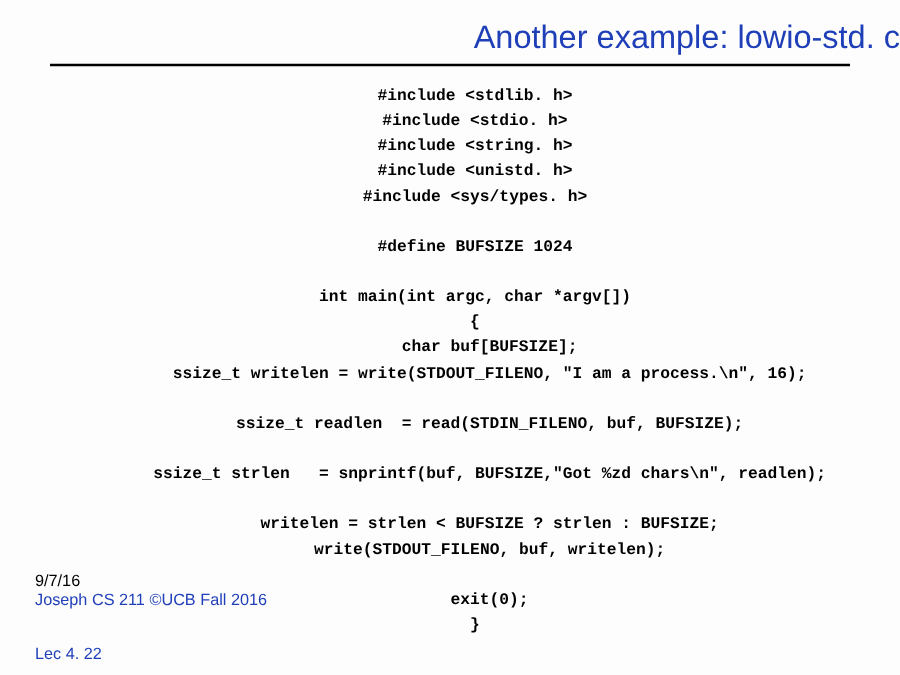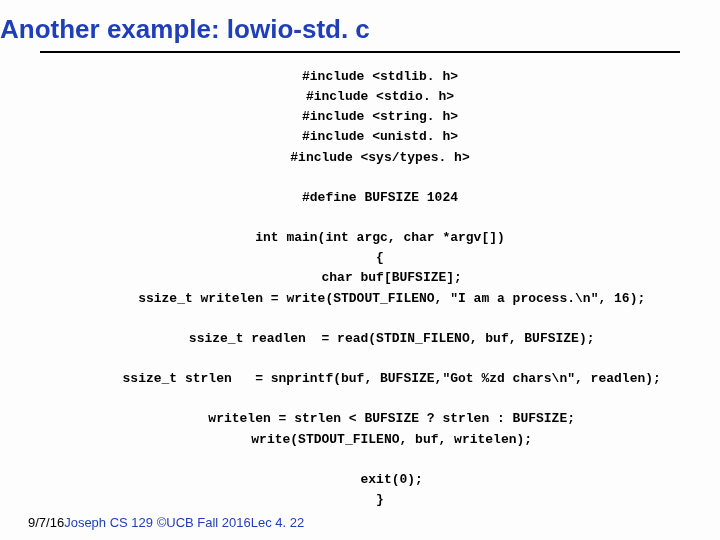--- a/index.html
+++ b/index.html
@@ -5,24 +5,24 @@
   * { margin: 0; padding: 0; box-sizing: border-box; }
   body {
     width: 720px;
     height: 540px;
     background: #fdfdfd;
     font-family: Arial, Helvetica, sans-serif;
     position: relative;
     overflow: hidden;
   }
   .title {
-    text-align: left;
+    text-align: right;
     color: #1f3fb8;
     font-size: 26px;
-    font-weight: bold;
+    font-weight: normal;
     padding-top: 14px;
     padding-bottom: 6px;
   }
   .rule {
     border: none;
     border-top: 2px solid #000;
     margin: 0 40px 14px 40px;
   }
   .code {
     font-family: "Courier New", Courier, monospace;
@@ -36,24 +36,25 @@
   }
   .footer {
     position: absolute;
     bottom: 10px;
     left: 0;
     width: 100%;
     font-size: 13px;
     display: flex;
     justify-content: flex-start;
     padding: 0 28px;
+    flex-direction: column;
   }
   .footer-left { color: #000; }
   .footer-center { color: #1f3fb8; }
-  .footer-right { color: #1f3fb8; }
+  .footer-right { color: #1f3fb8; margin-top: 28px; }
 </style>
 </head>
 <body>
 
 <h1 class="title">Another example: lowio-std. c</h1>
 <hr class="rule">
 
 <div class="code">#include &lt;stdlib. h&gt;
 #include &lt;stdio. h&gt;
 #include &lt;string. h&gt;
@@ -72,15 +73,15 @@
    ssize_t strlen   = snprintf(buf, BUFSIZE,"Got %zd chars\n", readlen);
 
    writelen = strlen &lt; BUFSIZE ? strlen : BUFSIZE;
    write(STDOUT_FILENO, buf, writelen);
 
    exit(0);
 }</div>
 
 <div class="footer">
   <span class="footer-left">9/7/16</span>
-  <span class="footer-center">Joseph CS 129 ©UCB Fall 2016</span>
+  <span class="footer-center">Joseph CS 211 ©UCB Fall 2016</span>
   <span class="footer-right">Lec 4. 22</span>
 </div>
 
 </body></html>

